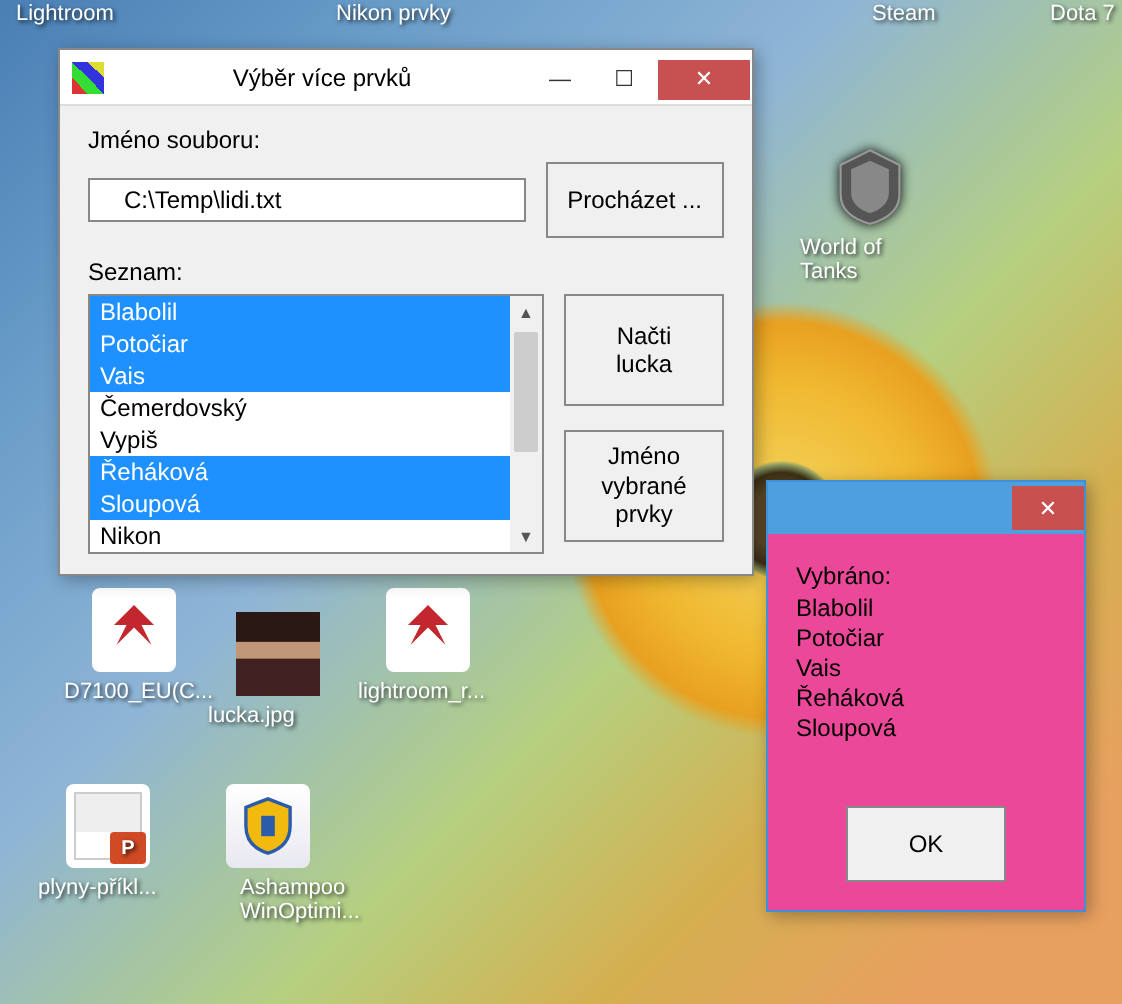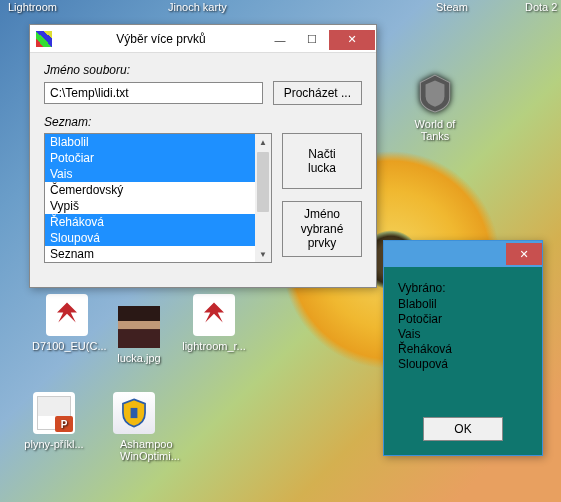--- a/index.html
+++ b/index.html
@@ -10,21 +10,21 @@
     background: linear-gradient(135deg, #4a7fb5 0%, #6b9ec9 20%, #8fb5d6 40%, #b5d080 60%, #d4b050 75%, #e8a060 90%);
     position: relative;
   }
   .flower {
     position: absolute; right: 30px; top: 120px; width: 280px; height: 280px;
     background: radial-gradient(circle at 50% 50%, #5d4a2a 8%, #3d3018 12%, transparent 15%),
                 radial-gradient(circle at 50% 50%, transparent 14%, #f2c94c 15%, #f0b830 35%, #e8a020 50%, transparent 55%);
     border-radius: 50%;
   }
   .desktop-icon {
-    position: absolute; width: 70px; text-align: center; color: #fff;
+    position: absolute; width: 70px; color: #fff;
     text-shadow: 1px 1px 2px rgba(0,0,0,0.8); font-size: 11px;
   }
   .desktop-icon .ico { width: 42px; height: 42px; margin: 0 auto 4px; display:flex; align-items:center; justify-content:center; font-size:24px; border-radius:4px; }
   .ico-pdf { background:#fff; color:#c00; position:relative; }
   .ico-pdf svg { width:30px; height:30px; }
   .ico-shield { background:linear-gradient(#fff,#e8e8f0); }
   .ico-doc { background:#fff; }
   .ico-wot { filter: drop-shadow(0 0 3px #000); }
 
   .top-label {
@@ -43,57 +43,57 @@
     border-bottom:1px solid #ddd; font-size:12px;
   }
   .titlebar .ticon { width:16px; height:16px; margin:0 6px; display:inline-block;
     background:linear-gradient(45deg,#d33 25%,#3d3 25% 50%,#33d 50% 75%,#dd3 75%); }
   .titlebar .ttitle { flex:1; text-align:center; }
   .winbtns { display:flex; }
   .winbtn { width:30px; height:20px; margin:2px 1px 0; display:flex; align-items:center; justify-content:center; background:#fff; font-size:11px; color:#333; }
   .winbtn.close { background:#c75050; color:#fff; width:46px; }
   .winbtn.close.red2 { background:#c8504f; }
   .winbody { padding:10px 14px; font-size:12px; }
-  .label { margin-bottom:4px;font-style:italic; }
+  .label { margin-bottom:4px; }
   .row { display:flex; gap:10px; align-items:center; margin-bottom:10px; }
-  .textinput { flex:1; height:22px; border:1px solid #888; padding:2px 5px; font-size:12px; background:#fff; }
-  .btn { height:24px; border:1px solid #888; background:#f0f0f0; padding:0 10px; font-size:12px; cursor:pointer; }
+  .textinput { flex:1; height:22px; border:1px solid #888; padding:2px 17px; font-size:12px; background:#fff; }
+  .btn { height:38px; border:1px solid #888; background:#f0f0f0; padding:0 10px; font-size:12px; cursor:pointer; }
   .listrow { display:flex; gap:10px; }
   .listwrap { flex:1; position:relative; height:130px; }
   .listbox { width:100%; height:130px; border:1px solid #888; background:#fff; overflow:hidden; position:relative; }
   .listbox .item { height:16px; line-height:16px; padding:0 5px; font-size:12px; }
   .listbox .item.sel { background:#1e90ff; color:#fff; }
   .scrollbar { position:absolute; right:1px; top:1px; bottom:1px; width:16px; background:#f0f0f0; }
   .scrollbar .arrow { height:16px; display:flex; align-items:center; justify-content:center; font-size:8px; color:#555; background:#f0f0f0; }
   .scrollbar .thumb { position:absolute; left:2px; right:2px; top:18px; height:60px; background:#cdcdcd; border-radius:1px; }
   .sidebtns { width:80px; display:flex; flex-direction:column; gap:12px; }
   .sidebtns .btn { height:56px; white-space:normal; line-height:1.2; text-align:center; }
 
   
   .sub-window { left:383px; top:240px; width:160px; height:216px; border:1px solid #3e90d8; }
   .sub-window .titlebar { background:#4e9fe0; height:26px; justify-content:flex-end; border:none; }
   .sub-window .winbtn.close { margin:0; height:22px; width:36px; }
-  .sub-window .winbody { background:#0f766e; height:calc(100% - 26px); display:flex; flex-direction:column; padding:14px; }
+  .sub-window .winbody { background:#ec4899; height:calc(100% - 26px); display:flex; flex-direction:column; padding:14px; }
   .sel-label { font-size:12px; margin-bottom:2px; }
   .sel-item { font-size:12px; line-height:1.25; }
   .okrow { margin-top:auto; text-align:center; }
   .okrow .btn { width:80px; }
   
   .thumb-person { width:42px; height:42px; background: linear-gradient(#2a1815 35%, #c09878 36% 55%, #402020 56%); }
 </style>
 </head>
 <body>
 
 <div class="desktop">
   <div class="flower"></div>
 
   <div class="top-label" style="left:8px">Lightroom</div>
-  <div class="top-label" style="left:168px">Jinoch karty</div>
+  <div class="top-label" style="left:168px">Nikon prvky</div>
   <div class="top-label" style="left:436px">Steam</div>
-  <div class="top-label" style="left:525px">Dota 2</div>
+  <div class="top-label" style="left:525px">Dota 7</div>
 
   <div class="desktop-icon" style="left:400px; top:72px;">
     <div class="ico ico-wot">
       <svg viewBox="0 0 40 40" width="42" height="42">
           <path fill="#555" stroke="#999" d="M20 3 L34 10 L34 24 Q34 34 20 38 Q6 34 6 24 L6 10 Z"></path>
           <path fill="#888" d="M20 8 L29 12 L29 23 Q29 30 20 33 Q11 30 11 23 L11 12 Z"></path>
         </svg>
     </div>
     <div style="white-space:pre-line;">World of
 Tanks</div>
@@ -159,21 +159,21 @@
       <div class="listrow">
         <div class="listwrap">
           <div class="listbox" id="listbox">
               <div class="item sel">Blabolil</div>
               <div class="item sel">Potočiar</div>
               <div class="item sel">Vais</div>
               <div class="item">Čemerdovský</div>
               <div class="item">Vypiš</div>
               <div class="item sel">Řeháková</div>
               <div class="item sel">Sloupová</div>
-              <div class="item">Seznam</div>
+              <div class="item">Nikon</div>
             </div>
           <div class="scrollbar">
             <div class="arrow">▲</div>
             <div class="thumb"></div>
             <div class="arrow" style="position:absolute;bottom:0;left:0;right:0;">▼</div>
           </div>
         </div>
         <div class="sidebtns">
           <button class="btn">Načti lucka</button>
           <button class="btn">Jméno vybrané prvky</button>

